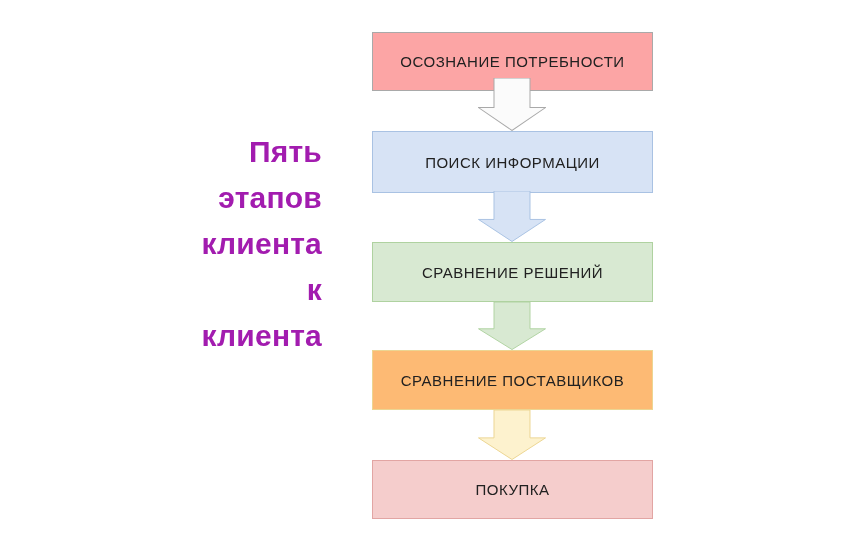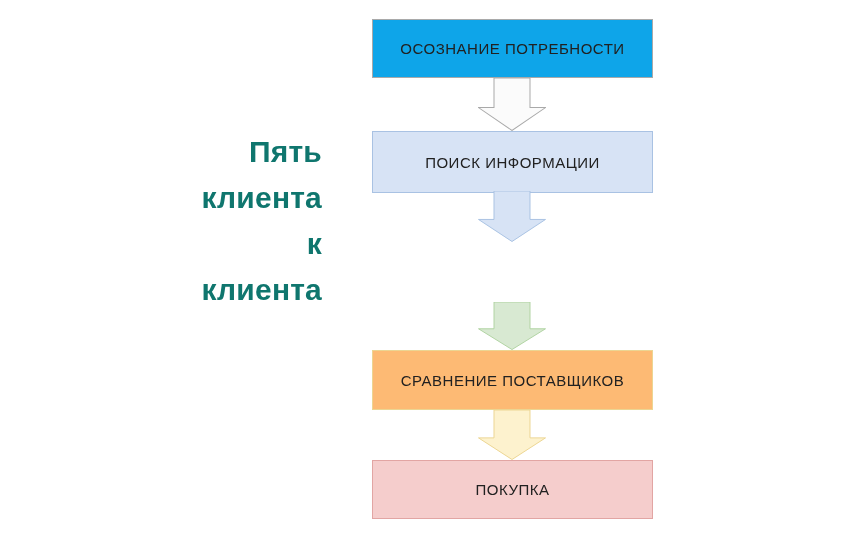--- a/index.html
+++ b/index.html
@@ -63,43 +63,47 @@
   #arrow-0 { top: 78px;  height: 53px; }
   #arrow-1 { top: 191px; height: 51px; }
   #arrow-2 { top: 302px; height: 48px; }
   #arrow-3 { top: 410px; height: 50px; }
 </style>
 </head>
 <body>
 
 <div class="canvas">
 
-  <div class="title-block" style="color: #0f766e;">
+  <div class="title-block" style="color: #a21caf;">
     <div class="title-line">Пять</div>
+    <div class="title-line">этапов</div>
     <div class="title-line">клиента</div>
     <div class="title-line">к</div>
     <div class="title-line">клиента</div>
   </div>
 
-  <div id="box-0" class="step-box" style="background-color: #0ea5e9; border-color: rgb(169, 169, 169);">
+  <div id="box-0" class="step-box" style="background-color: #fca5a5; border-color: rgb(169, 169, 169); margin-top: 13px;">
     <span class="step-label">ОСОЗНАНИЕ ПОТРЕБНОСТИ</span>
   </div>
 
   <svg id="arrow-0" class="arrow" viewBox="0 0 68 52" preserveAspectRatio="none">
     <polygon points="16,0 52,0 52,29 67.5,29 34,51.5 0.5,29 16,29" style="fill: rgb(251, 251, 251); stroke: rgb(169, 169, 169);"></polygon>
   </svg>
 
   <div id="box-1" class="step-box" style="background-color: rgb(215, 227, 245); border-color: rgb(169, 194, 227);">
     <span class="step-label">ПОИСК ИНФОРМАЦИИ</span>
   </div>
 
   <svg id="arrow-1" class="arrow" viewBox="0 0 68 52" preserveAspectRatio="none">
     <polygon points="16,0 52,0 52,29 67.5,29 34,51.5 0.5,29 16,29" style="fill: rgb(215, 227, 245); stroke: rgb(169, 194, 227);"></polygon>
   </svg>
 
+  <div id="box-2" class="step-box" style="background-color: rgb(216, 233, 210); border-color: rgb(175, 210, 160);">
+    <span class="step-label">СРАВНЕНИЕ РЕШЕНИЙ</span>
+  </div>
 
   <svg id="arrow-2" class="arrow" viewBox="0 0 68 52" preserveAspectRatio="none">
     <polygon points="16,0 52,0 52,29 67.5,29 34,51.5 0.5,29 16,29" style="fill: rgb(216, 233, 210); stroke: rgb(175, 210, 160);"></polygon>
   </svg>
 
   <div id="box-3" class="step-box" style="background-color: #fdba74; border-color: rgb(236, 213, 146);">
     <span class="step-label">СРАВНЕНИЕ ПОСТАВЩИКОВ</span>
   </div>
 
   <svg id="arrow-3" class="arrow" viewBox="0 0 68 52" preserveAspectRatio="none">

